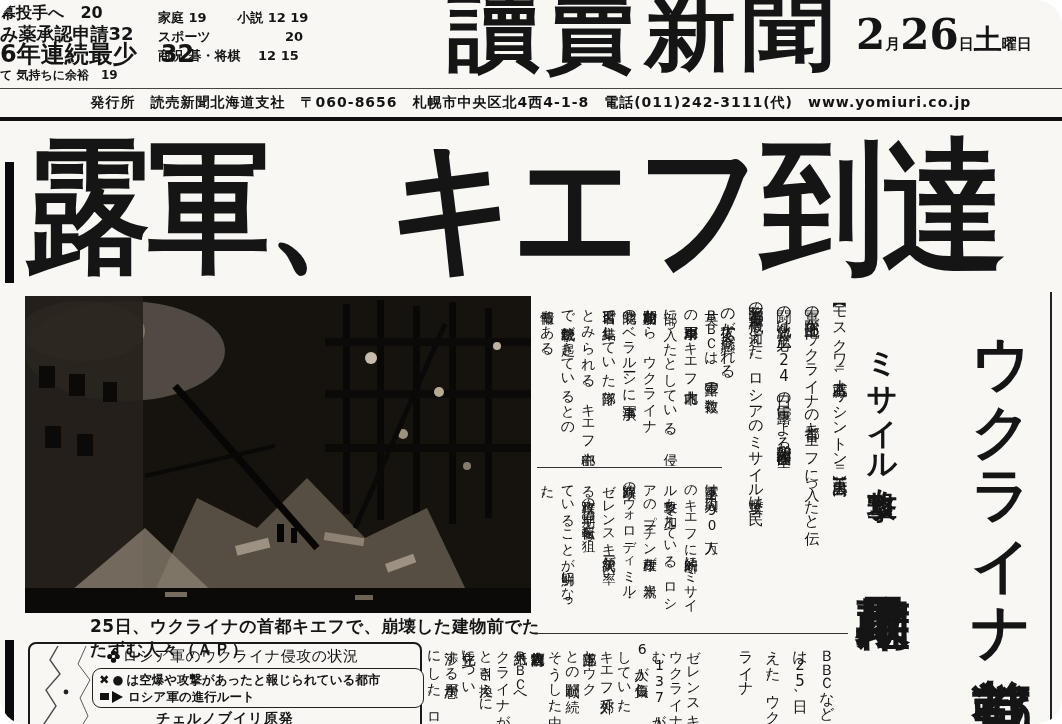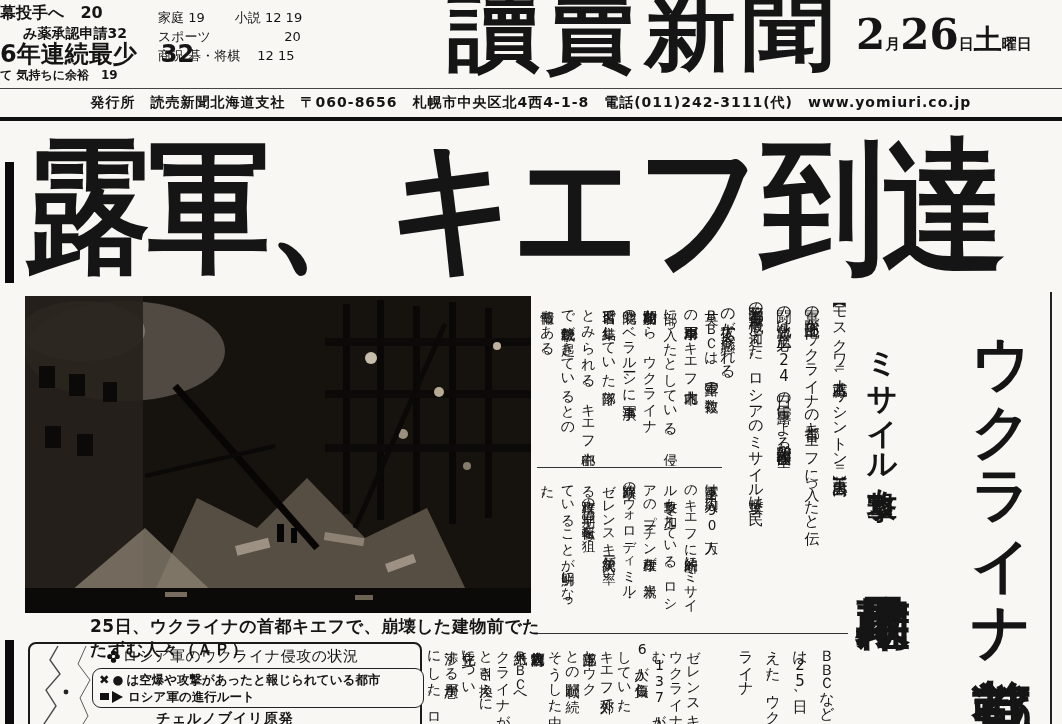--- a/index.html
+++ b/index.html
@@ -1,28 +1,28 @@
 <!DOCTYPE html>
 <html><head>
 <meta charset="utf-8">
 <style>
   html,body{margin:0;padding:0;}
   .page{position:relative;width:1062px;height:724px;overflow:hidden;
         background:#f8f7f3;color:#151515;
-        font-family:"DejaVu Sans",sans-serif;}
+        font-family:"DejaVu Sans",sans-serif;border-radius:26px;}
   .abs{position:absolute;}
   .pre{white-space:pre;}
   
   .idx-left{left:0px;top:2px;width:150px;font-weight:bold;}
   .idx-left div{line-height:21px;}
   .idx-left div:nth-child(1){font-size:16px;}
-  .idx-left div:nth-child(2){font-size:14px;text-align:center;}
+  .idx-left div:nth-child(2){font-size:18px;}
   .idx-left div:nth-child(3){font-size:24px;}
   .idx-left div:nth-child(4){font-size:12px;}
-  .idx-right{left:158px;top:8px;width:170px;font-weight:normal;font-size:13px;}
+  .idx-right{left:158px;top:8px;width:170px;font-weight:bold;font-size:13px;}
   .idx-right div{line-height:19px;}
   
   .masthead{left:448px;top:-18px;font-family:"DejaVu Serif",serif;
             font-weight:bold;font-size:92px;line-height:1;letter-spacing:6px;}
   .dateblk{left:856px;top:10px;font-family:"DejaVu Serif",serif;font-weight:bold;}
   .dateblk .big{font-size:42px;}
   .dateblk .med{font-size:28px;}
   .dateblk .sml{font-size:15px;}
   
   .rule-thin{left:0;top:88px;width:1062px;height:1px;background:#444;}

